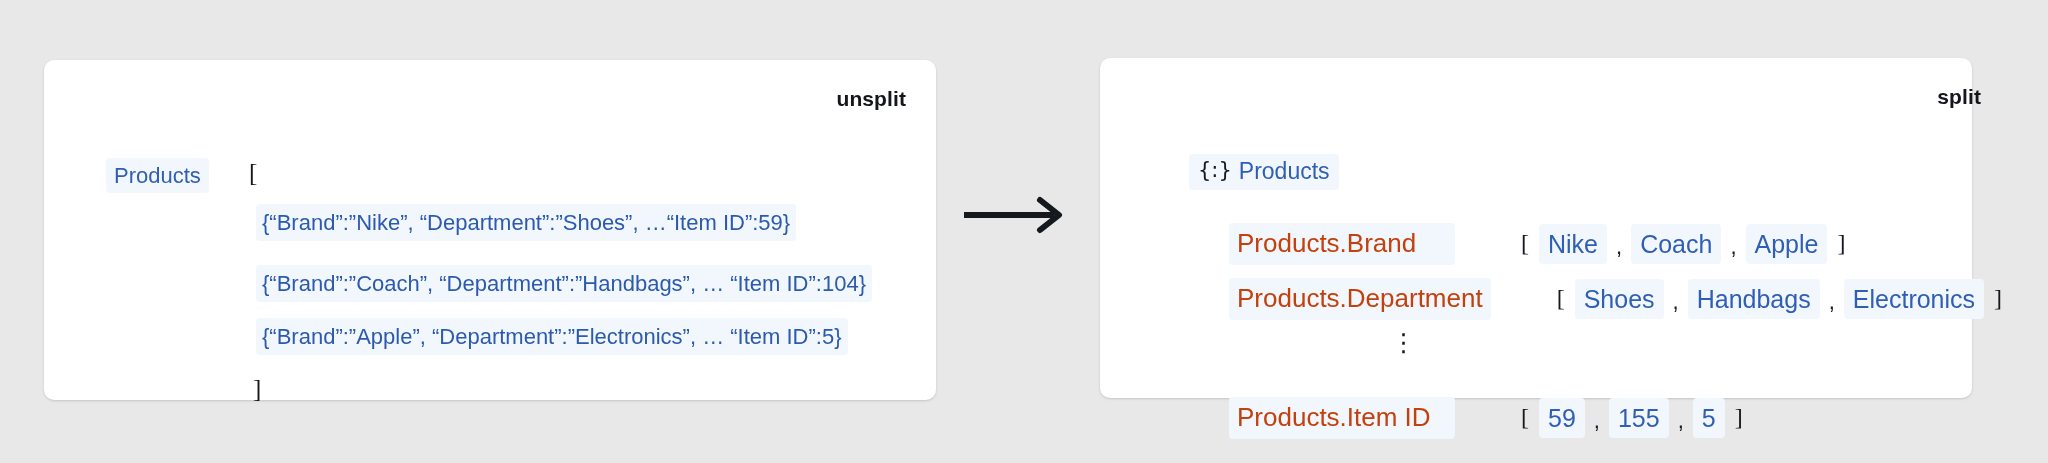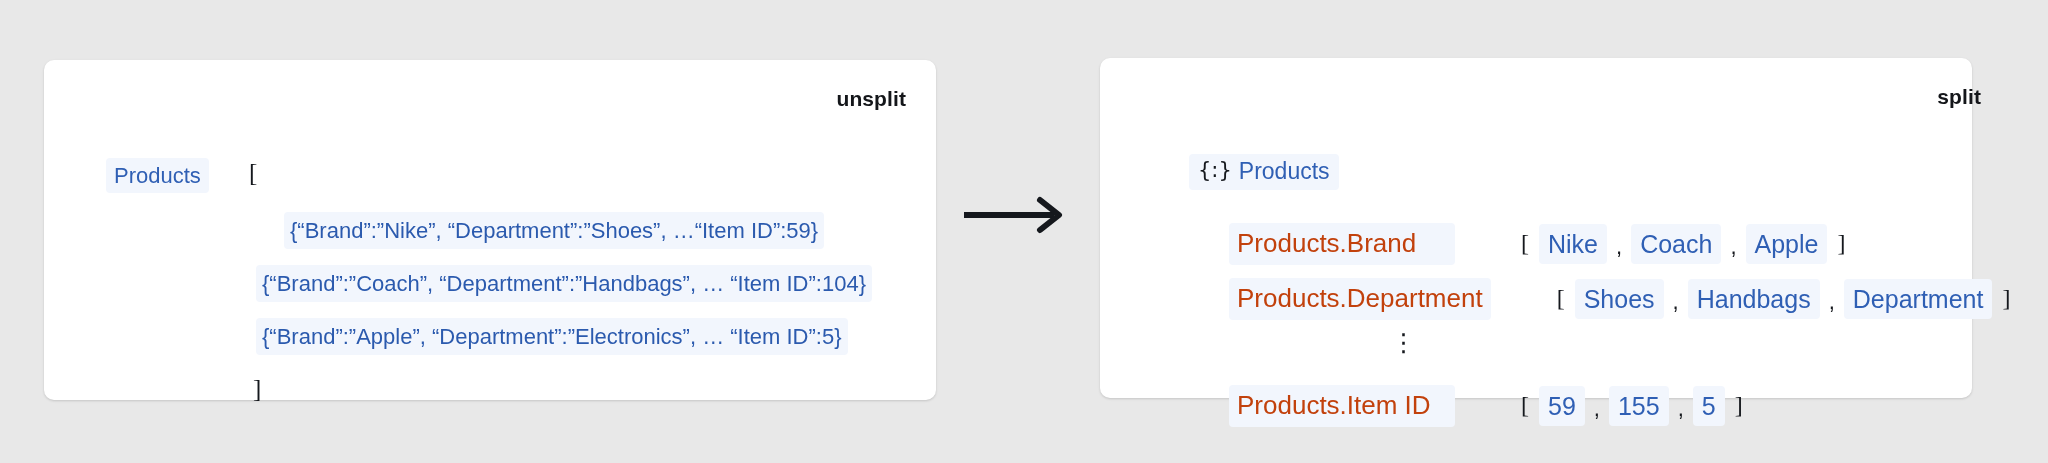--- a/index.html
+++ b/index.html
@@ -92,21 +92,21 @@
     top: 316px;
   }
   .json-row {
     position: absolute;
     left: 212px;
   }
   .json-row .chip {
     font-size: 22px;
     padding: 4px 6px;
   }
-  .json-row-0 { top: 152px; margin-left: 28px; }
+  .json-row-0 { top: 144px; }
   .json-row-1 { top: 205px; }
   .json-row-2 { top: 258px; }
 
   
   .arrow {
     position: absolute;
     left: 962px;
     top: 195px;
     width: 110px;
     height: 40px;
@@ -146,21 +146,21 @@
 
   .field-row {
     position: absolute;
     left: 90px;
     display: flex;
     align-items: center;
     white-space: nowrap;
   }
   .field-row-0 { top: 165px; }
   .field-row-1 { top: 220px; justify-content: flex-end; }
-  .field-row-2 { top: 327px; justify-content: flex-end; }
+  .field-row-2 { top: 339px; justify-content: flex-end; }
 
   .field-key {
     display: inline-block;
     background: #f2f6fd;
     color: #c2410c;
     border-radius: 4px;
     padding: 4px 8px;
     font-size: 26px;
     line-height: 1.3;
     min-width: 210px;
@@ -260,21 +260,21 @@
       </div>
 
       <div class="field-row field-row-1">
         <span class="field-key">Products.Department</span>
         <span class="field-values">
           <span class="br">[</span>
           <span class="val">Shoes</span>
           <span class="comma">,</span>
           <span class="val">Handbags</span>
           <span class="comma">,</span>
-          <span class="val">Department</span>
+          <span class="val">Electronics</span>
           <span class="br">]</span>
         </span>
       </div>
 
       <span class="vdots">⋮</span>
 
       <div class="field-row field-row-2">
         <span class="field-key">Products.Item ID</span>
         <span class="field-values">
           <span class="br">[</span>

